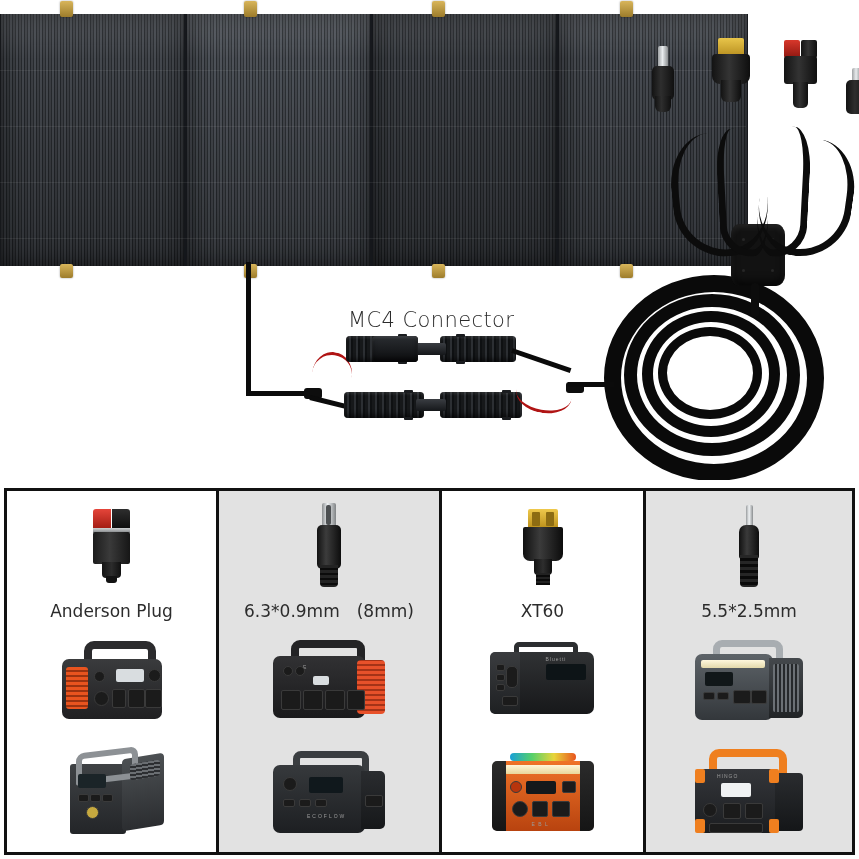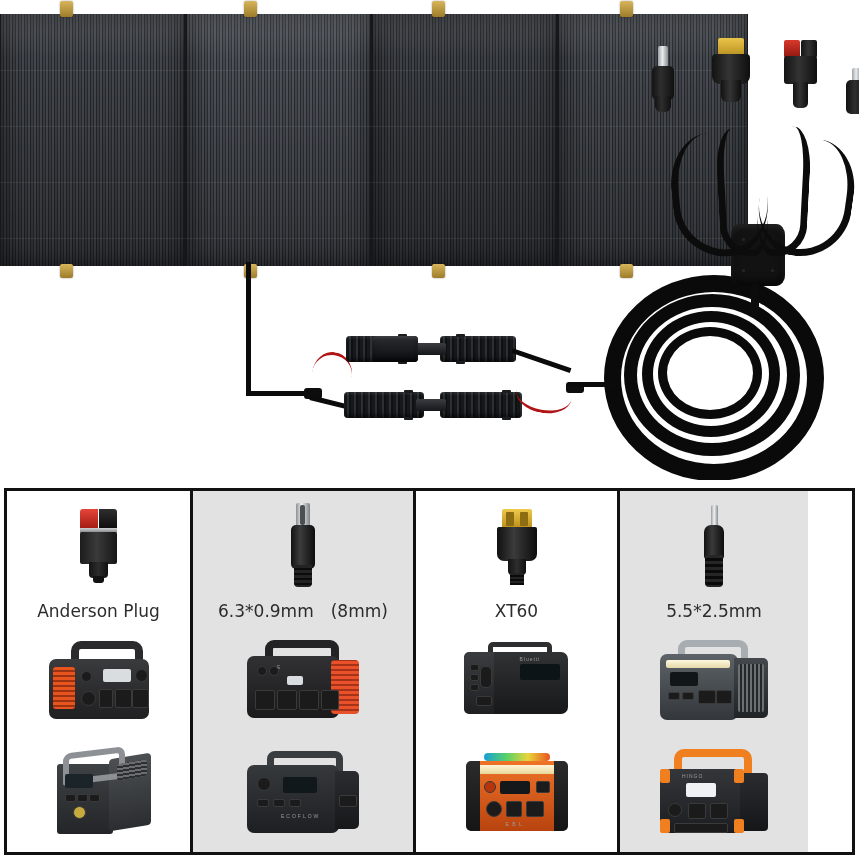--- a/index.html
+++ b/index.html
@@ -161,20 +161,21 @@
       <div class="body"></div>
       <div class="nose" style="left:-12px;width:18px;"></div>
       <div class="fin" style="left:62px;top:-2px;"></div>
       <div class="fin" style="left:62px;top:25px;"></div>
     </div>
 
     <div class="wire h" style="left:512px;top:348px;width:62px;transform:rotate(19deg);transform-origin:left center;"></div>
     <div class="redwire" style="left:516px;top:376px;width:56px;height:34px;border-left:0;border-right:0;border-bottom:0;transform:rotate(-170deg);"></div>
     <div class="nub" style="left:566px;top:382px;"></div>
 
+    <div id="mc4-label">MC4 Connector</div>
 
     <div id="coil">
       <div class="ring" style="left:0;top:0;width:186px;height:172px;border-width:17px;"></div>
       <div class="ring" style="left:20px;top:19px;width:150px;height:136px;border-width:13px;"></div>
       <div class="ring" style="left:38px;top:36px;width:116px;height:104px;border-width:11px;"></div>
       <div class="ring" style="left:54px;top:52px;width:86px;height:74px;border-width:9px;"></div>
       <div class="wire h" style="left:-36px;top:107px;width:46px;"></div>
     </div>
 
     <div id="splitter">
@@ -211,21 +212,21 @@
 
     <div class="head" style="left:846px;top:68px;width:30px;height:60px;">
       <div class="dctip" style="left:6px;top:0;width:9px;height:16px;"></div>
       <div class="dcbody" style="left:0;top:12px;width:22px;height:34px;"></div>
     </div>
 
   </div>
 
   <div id="grid">
 
-    <div class="col white" style="width:183px;">
+    <div class="col white" style="width:209px;">
       <div class="conn-art">
         <div style="position:absolute;left:50%;top:18px;transform:translateX(-50%);width:42px;height:74px;">
           <div style="position:absolute;left:2px;top:0;width:18px;height:20px;background:linear-gradient(180deg,#e5453a,#a11b12);border-radius:3px 0 0 0;"></div>
           <div style="position:absolute;left:21px;top:0;width:18px;height:20px;background:linear-gradient(180deg,#2e2e2e,#0d0d0d);border-radius:0 3px 0 0;"></div>
           <div style="position:absolute;left:2px;top:19px;width:37px;height:5px;background:linear-gradient(180deg,#cfd2d4,#7e8183);"></div>
           <div style="position:absolute;left:2px;top:23px;width:37px;height:32px;background:linear-gradient(90deg,#1c1c1c,#3a3a3a 45%,#161616);border-radius:2px;"></div>
           <div style="position:absolute;left:11px;top:53px;width:19px;height:16px;background:linear-gradient(90deg,#141414,#2c2c2c 50%,#101010);border-radius:0 0 4px 4px;"></div>
           <div style="position:absolute;left:15px;top:67px;width:11px;height:7px;background:#121212;border-radius:0 0 3px 3px;"></div>
         </div>
       </div>
@@ -343,21 +344,21 @@
           <div class="ps-port" style="left:26px;top:30px;width:10px;height:10px;border-radius:50%;background:#b8350c;"></div>
           <div class="ps-port" style="left:78px;top:30px;width:12px;height:10px;"></div>
           <div class="ps-port" style="left:28px;top:50px;width:14px;height:14px;border-radius:50%;"></div>
           <div class="ps-port" style="left:48px;top:50px;width:14px;height:14px;"></div>
           <div class="ps-port" style="left:68px;top:50px;width:16px;height:14px;"></div>
           <div class="ps-logo" style="left:48px;top:70px;">E B L</div>
         </div>
       </div>
     </div>
 
-    <div class="col grey" style="width:191px;">
+    <div class="col grey" style="width:209px;">
       <div class="conn-art">
         <div style="position:absolute;left:50%;top:14px;transform:translateX(-50%);width:28px;height:84px;">
           <div style="position:absolute;left:11px;top:0;width:7px;height:24px;background:linear-gradient(90deg,#9a9d9f,#f0f3f5 45%,#8a8d8f);border-radius:2px;"></div>
           <div style="position:absolute;left:4px;top:20px;width:20px;height:34px;background:linear-gradient(90deg,#111,#3a3a3a 40%,#0d0d0d);border-radius:7px 7px 3px 3px;"></div>
           <div style="position:absolute;left:5px;top:50px;width:18px;height:32px;background:repeating-linear-gradient(180deg,#262626 0,#262626 3px,#0a0a0a 3px,#0a0a0a 6px);border-radius:0 0 4px 4px;"></div>
         </div>
       </div>
       <div class="conn-label">5.5*2.5mm</div>
 
       <div class="prod" style="margin-top:6px;">

